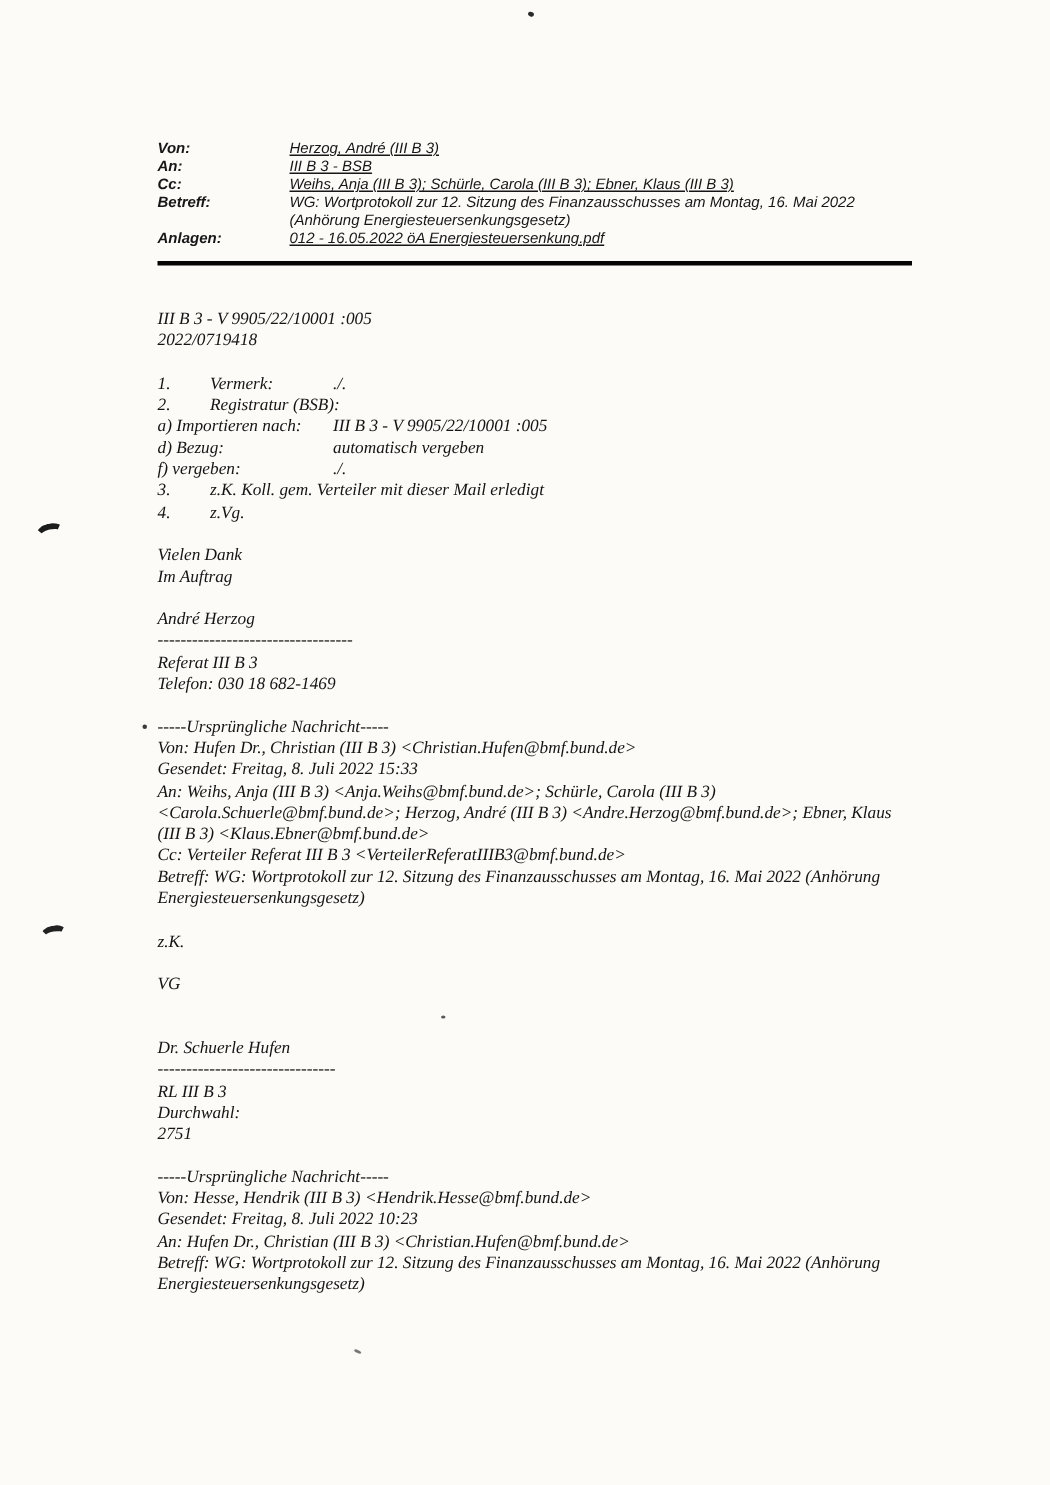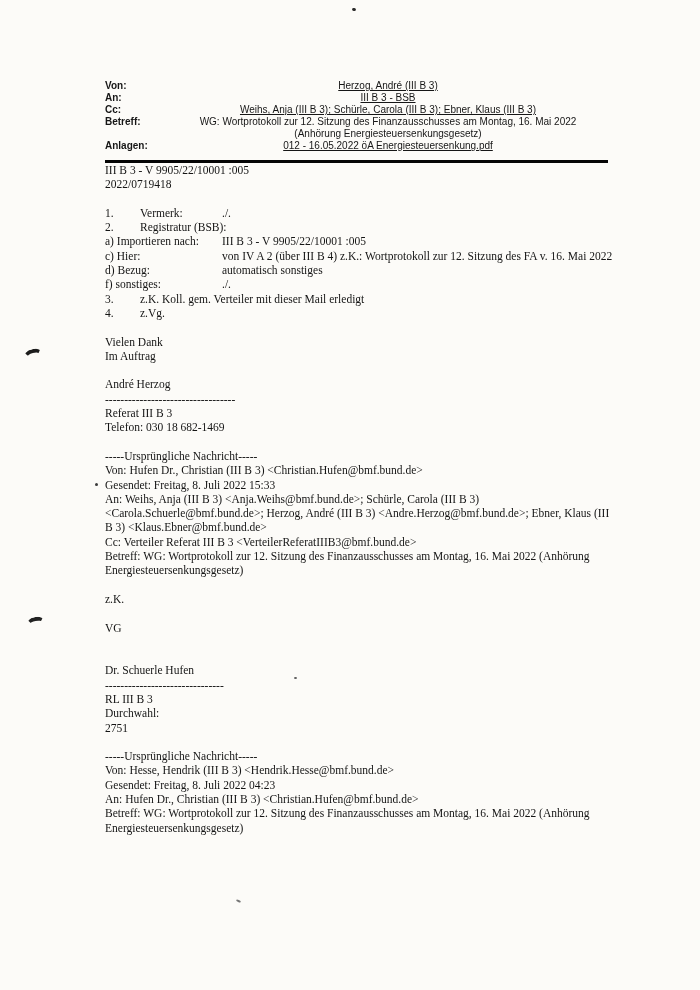--- a/index.html
+++ b/index.html
@@ -5,39 +5,40 @@
   * { margin:0; padding:0; box-sizing:border-box; }
   html, body { width:700px; height:990px; }
   body {
     background:#fdfcfa;
     font-family:"Liberation Serif", serif;
     color:#1b1b1b;
     position:relative;
     overflow:hidden;
   }
   .page { position:absolute; inset:0; background:#fcfbf8; }
-  .content { position:absolute; left:105px; top:80px; width:505px; }
+  .content { position:absolute; left:105px; top:94px; width:505px;font-style:italic; }
 
   
   .email-header {
     font-family:"Liberation Sans", sans-serif;
     font-size:10px;
     line-height:12px;
     width:478px;
     color:#161616;
   }
   .hrow { display:flex; align-items:flex-start; }
   .hlabel { flex:0 0 88px; font-weight:bold; }
-  .hvalue { flex:1;text-align:center; }
+  .hvalue { flex:1; }
   .underline { text-decoration:underline; }
 
   .header-rule { height:3px; background:#050505; margin-top:8px; width:503px; }
 
   
   .email-body {
+    margin-top:29px;
     font-size:11.5px;
     line-height:14.3px;
     color:#141414;
     width:505px;
   }
   .bline { min-height:14.3px; }
   .bline.nowrap { white-space:nowrap; }
   .bcol { display:inline-block; vertical-align:baseline; }
 
   
@@ -94,23 +95,22 @@
 
     <div class="header-rule"></div>
 
     <div class="email-body">
         <div class="bline"><span class="bcol">III B 3 - V 9905/22/10001 :005</span></div>
         <div class="bline"><span class="bcol">2022/0719418</span></div>
         <div class="bline">&nbsp;</div>
         <div class="bline nowrap"><span class="bcol" style="width: 35px;">1.</span><span class="bcol" style="width: 82px;">Vermerk:</span><span class="bcol">./.</span></div>
         <div class="bline nowrap"><span class="bcol" style="width: 35px;">2.</span><span class="bcol">Registratur (BSB):</span></div>
         <div class="bline nowrap"><span class="bcol" style="width: 117px;">a) Importieren nach:</span><span class="bcol">III B 3 - V 9905/22/10001 :005</span></div>
-        <div class="bline nowrap"><span class="bcol" style="width: 117px;">c) Hier:</span><span class="bcol">von IV A 2 (über III B 4) z.K.: Wortprotokoll zur 12. Sitzung des FA v. 16. Mai 2022</span></div>
-        <div class="bline nowrap"><span class="bcol" style="width: 117px;">d) Bezug:</span><span class="bcol">automatisch sonstiges</span></div>
-        <div class="bline nowrap"><span class="bcol" style="width: 117px;">f) sonstiges:</span><span class="bcol">./.</span></div>
+        <div class="bline nowrap"><span class="bcol" style="width: 117px;">d) Bezug:</span><span class="bcol">automatisch vergeben</span></div>
+        <div class="bline nowrap"><span class="bcol" style="width: 117px;">f) vergeben:</span><span class="bcol">./.</span></div>
         <div class="bline nowrap"><span class="bcol" style="width: 35px;">3.</span><span class="bcol">z.K. Koll. gem. Verteiler mit dieser Mail erledigt</span></div>
         <div class="bline nowrap"><span class="bcol" style="width: 35px;">4.</span><span class="bcol">z.Vg.</span></div>
         <div class="bline">&nbsp;</div>
         <div class="bline"><span class="bcol">Vielen Dank</span></div>
         <div class="bline"><span class="bcol">Im Auftrag</span></div>
         <div class="bline">&nbsp;</div>
         <div class="bline"><span class="bcol">André Herzog</span></div>
         <div class="bline"><span class="bcol">----------------------------------</span></div>
         <div class="bline"><span class="bcol">Referat III B 3</span></div>
         <div class="bline"><span class="bcol">Telefon: 030 18 682-1469</span></div>
@@ -128,21 +128,21 @@
         <div class="bline">&nbsp;</div>
         <div class="bline">&nbsp;</div>
         <div class="bline"><span class="bcol">Dr. Schuerle Hufen</span></div>
         <div class="bline"><span class="bcol">-------------------------------</span></div>
         <div class="bline"><span class="bcol">RL III B 3</span></div>
         <div class="bline"><span class="bcol">Durchwahl:</span></div>
         <div class="bline"><span class="bcol">2751</span></div>
         <div class="bline">&nbsp;</div>
         <div class="bline"><span class="bcol">-----Ursprüngliche Nachricht-----</span></div>
         <div class="bline"><span class="bcol">Von: Hesse, Hendrik (III B 3) &lt;Hendrik.Hesse@bmf.bund.de&gt;</span></div>
-        <div class="bline"><span class="bcol">Gesendet: Freitag, 8. Juli 2022 04:23</span></div>
+        <div class="bline"><span class="bcol">Gesendet: Freitag, 8. Juli 2022 10:23</span></div>
         <div class="bline"><span class="bcol">An: Hufen Dr., Christian (III B 3) &lt;Christian.Hufen@bmf.bund.de&gt;</span></div>
         <div class="bline"><span class="bcol">Betreff: WG: Wortprotokoll zur 12. Sitzung des Finanzausschusses am Montag, 16. Mai 2022 (Anhörung Energiesteuersenkungsgesetz)</span></div>
       </div>
 
   </div>
 
   <div class="artifact a-dot-top"></div>
   <div class="artifact a-arc-1"></div>
   <div class="artifact a-arc-2"></div>
   <div class="artifact a-dot-mid"></div>

